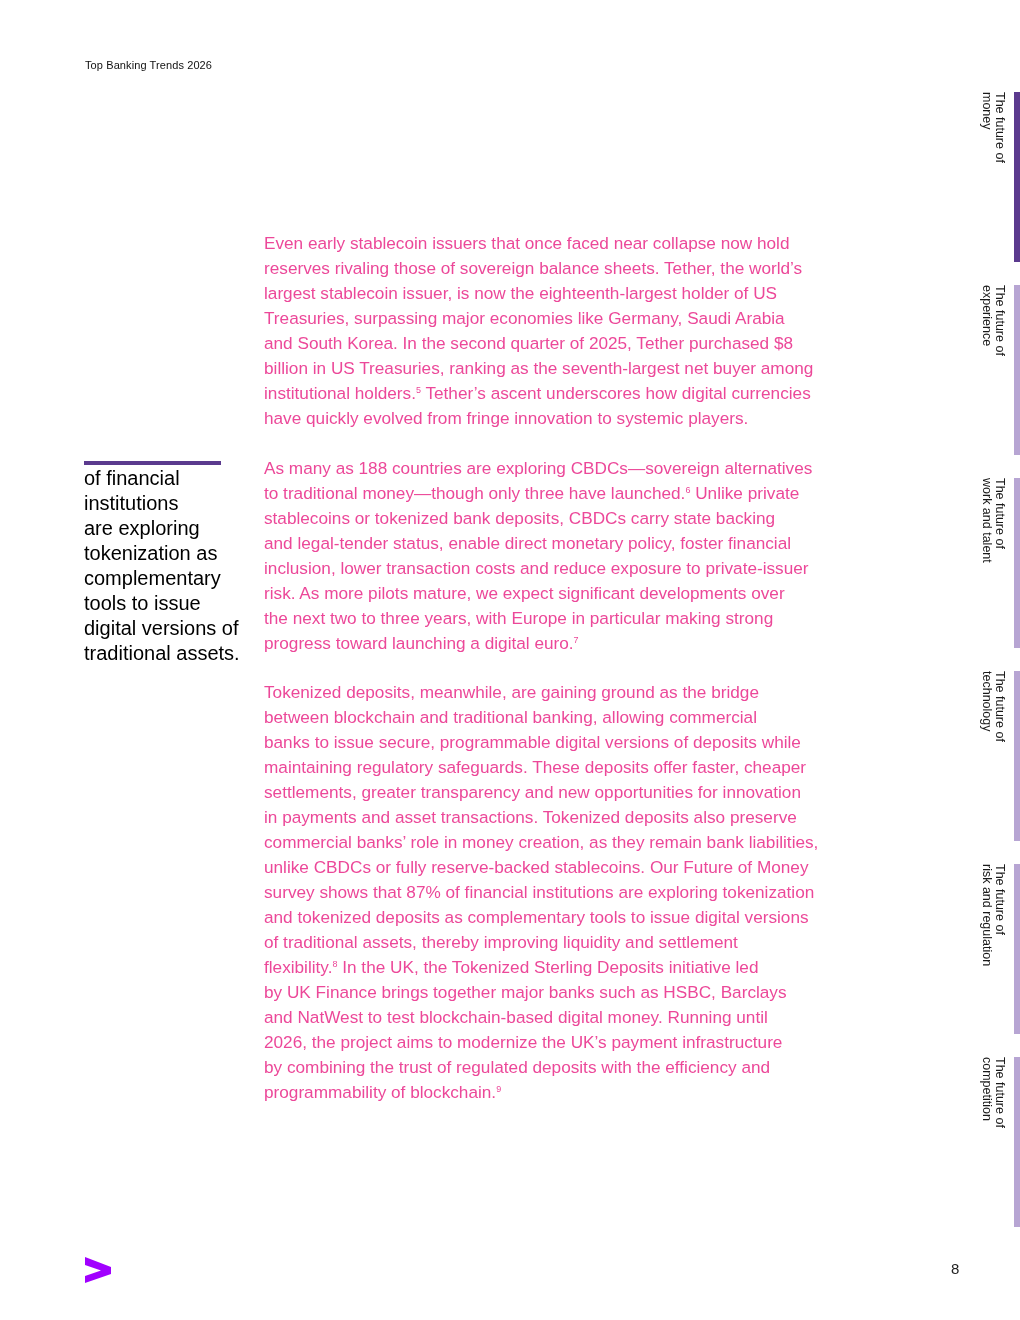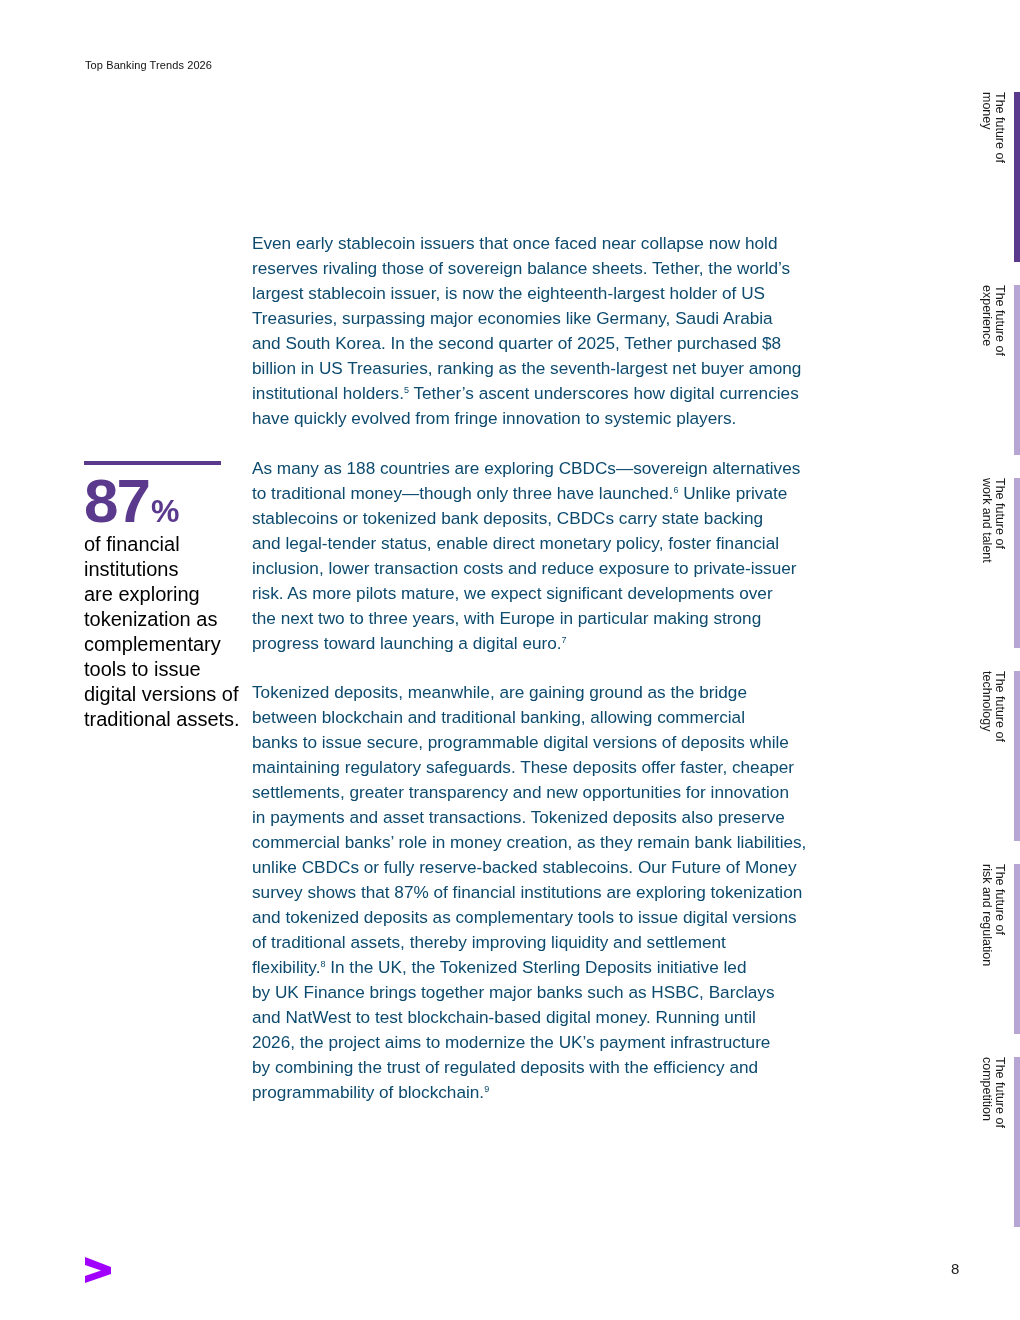--- a/index.html
+++ b/index.html
@@ -1,18 +1,18 @@
 <!DOCTYPE html>
 <html><head>
 <meta charset="utf-8">
 <style>
   html, body { margin: 0; padding: 0; background: #ffffff; }
   body { width: 1020px; height: 1320px; position: relative; overflow: hidden; font-family: "Liberation Sans", sans-serif; color: #1a1a1a; }
   .header-title { position: absolute; left: 85px; top: 59px; font-size: 11px; color: #111; letter-spacing: 0.1px; }
-  .body-col { position: absolute; left: 252px; top: 231px; width: 650px; font-size: 17.2px; line-height: 25px; color: #0c4a6e; }
+  .body-col { position: absolute; left: 264px; top: 231px; width: 650px; font-size: 17.2px; line-height: 25px; color: #ec4899; }
   .body-col p { margin: 0 0 24.5px 0; white-space: pre-line; }
   .body-col sup { font-size: 9px; vertical-align: 6px; line-height: 0; }
   .callout { position: absolute; left: 84px; top: 461px; width: 160px; }
   .callout-rule { width: 137px; height: 4px; background: #5b3a8e; }
   .callout-figure { margin-top: 6px; color: #5b3a8e; font-weight: bold; line-height: 60px; height: 60px; }
   .callout-num { font-size: 62px; letter-spacing: -2px; }
   .callout-pct { font-size: 32px; margin-left: 2px; }
   .callout-text { color: #000000; font-size: 20px; line-height: 25px; white-space: pre-line; margin-top: 1px; }
   .side-nav { position: absolute; right: 0; top: 0; width: 60px; height: 1320px; }
   .nav-tab { position: absolute; right: 0; width: 60px; height: 170px; cursor: pointer; }
@@ -22,23 +22,20 @@
   .logo { position: absolute; left: 85px; top: 1257px; width: 26px; height: 26px; }
   .page-number { position: absolute; left: 951px; top: 1260px; font-size: 15px; color: #222; }
 </style>
 </head>
 <body>
 
 <div class="header-title">Top Banking Trends 2026</div>
 
 <div class="callout">
   <div class="callout-rule"></div>
-  <div class="callout-figure">
-    <span class="callout-num">87</span><span class="callout-pct">%</span>
-  </div>
   <div class="callout-text">of financial
 institutions
 are exploring
 tokenization as
 complementary
 tools to issue
 digital versions of
 traditional assets.</div>
 </div>
 

